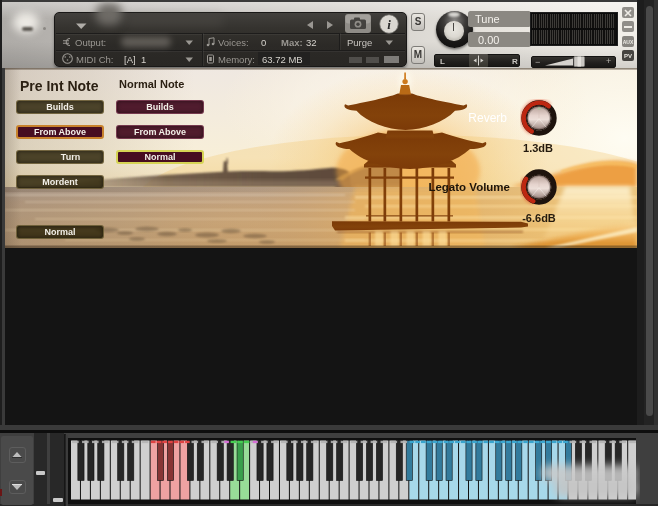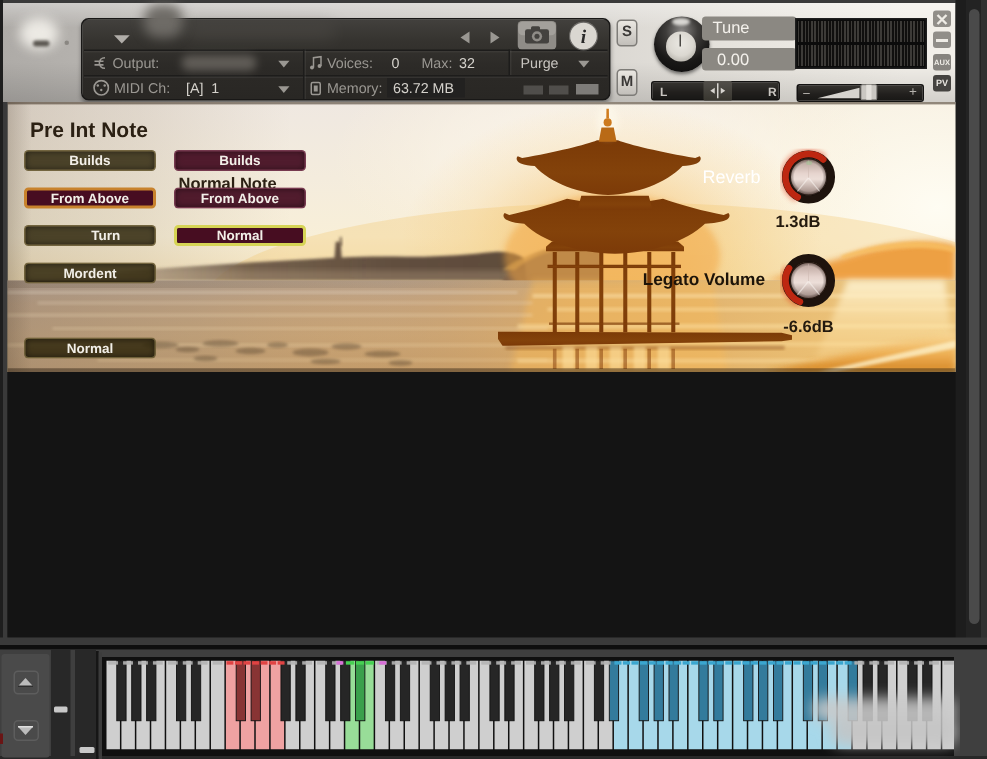--- a/index.html
+++ b/index.html
@@ -93,21 +93,21 @@
 <svg class="abs" style="left:185px;top:40px" width="9" height="6">
     <path d="M0.5,0.5 L8,0.5 L4.2,5 Z" fill="#9a9792"></path>
   </svg>
 <svg style="position:absolute;left:206px;top:37px" width="10" height="10" viewBox="0 0 10 10">
     <path d="M3,8 L3,1.5 L8,0.8 L8,7" stroke="#9a9792" stroke-width="1" fill="none"></path>
     <circle cx="2" cy="8" r="1.3" fill="#9a9792"></circle>
     <circle cx="7" cy="7" r="1.3" fill="#9a9792"></circle>
   </svg>
 <div class="t hdr9" style="left:218px;top:37px;">Voices:</div>
 <div class="t hdrw" style="left:261px;top:37px;">0</div>
-<div class="t hdr9" style="left:281px;top:37px;">Max:</div>
+<div class="t hdr9" style="left:281px;top:37px;font-weight:bold;">Max:</div>
 <div class="t hdrw" style="left:306px;top:37px;">32</div>
 <div class="t" style="left:347px;top:37px;font-size:9.5px;color:#c8c5c0;">Purge</div>
 <svg class="abs" style="left:385px;top:40px" width="9" height="6">
     <path d="M0.5,0.5 L8,0.5 L4.2,5 Z" fill="#9a9792"></path>
   </svg>
 
 <svg style="position:absolute;left:62px;top:53px" width="11" height="11" viewBox="0 0 11 11">
     <circle cx="5.5" cy="5.5" r="4.8" fill="none" stroke="#9a9792" stroke-width="1.1"></circle>
     <circle cx="3.2" cy="4" r="0.8" fill="#9a9792"></circle>
     <circle cx="7.8" cy="4" r="0.8" fill="#9a9792"></circle>
@@ -329,32 +329,32 @@
     <path fill="#d07c1e" d="M399.3,4.5 L400.9,4.5 L401,11 L399.2,11 Z"></path>
     <circle cx="400.1" cy="13.6" r="2.7" fill="#cd7a1e"></circle>
     <path fill="#b96a16" d="M396,17 L404.2,17 L406,26.5 L394.2,26.5 Z"></path>
     <path fill="#5f4c3e" opacity="0.9" d="M218,96 L221.5,96 L221.5,90 L222.8,90 L222.8,96 Z" filter="url(#b1)"></path>
     <rect x="0" y="0" width="16" height="180" fill="url(#lv)"></rect>
     <rect x="0" y="0" width="632" height="1.6" fill="#2a1c0e" opacity="0.5"></rect>
     <rect x="0" y="177.5" width="632" height="2.5" fill="#1a0e04" opacity="0.4"></rect>
   </svg>
 
 <div class="t" style="left:20px;top:77.5px;font-size:14px;font-weight:bold;color:#2b2013;">Pre Int Note</div>
-<div class="t" style="left:119px;top:77.5px;font-size:11px;font-weight:bold;color:#2b2013;margin-top:39px;">Normal Note</div>
+<div class="t" style="left:119px;top:77.5px;font-size:11px;font-weight:bold;color:#2b2013;">Normal Note</div>
 <div class="btn bl" style="left:16px;top:100px;">Builds</div>
 <div class="btn bls" style="left:16px;top:125px;">From Above</div>
 <div class="btn bl" style="left:16px;top:150px;padding-left:21px;">Turn</div>
 <div class="btn bl" style="left:16px;top:175px;">Mordent</div>
 <div class="btn bl" style="left:16px;top:225px;">Normal</div>
 <div class="btn br" style="left:116px;top:100px;">Builds</div>
 <div class="btn br" style="left:116px;top:125px;">From Above</div>
 <div class="btn brs" style="left:116px;top:150px;">Normal</div>
 
 <div class="t" style="left:445px;top:111px;width:62px;text-align:right;font-size:12px;font-weight:normal;color:#ffffff;">Reverb</div>
-<div class="t" style="left:517px;top:141.5px;width:42px;text-align:left;font-size:11px;font-weight:bold;color:#241a0e;">1.3dB</div>
+<div class="t" style="left:517px;top:141.5px;width:42px;text-align:center;font-size:11px;font-weight:bold;color:#241a0e;">1.3dB</div>
 <div class="t" style="left:408px;top:180.5px;width:102px;text-align:right;font-size:11.5px;font-weight:bold;color:#1d1409;">Legato Volume</div>
 <div class="t" style="left:516px;top:212px;width:46px;text-align:center;font-size:11px;font-weight:bold;color:#241a0e;">-6.6dB</div>
 <svg style="position:absolute;left:520px;top:99px" width="38" height="38" viewBox="0 0 38 38">
     <defs>
       <linearGradient id="cone520" x1="0" y1="0" x2="0" y2="1">
         <stop offset="0" stop-color="#b49d95"></stop>
         <stop offset="0.4" stop-color="#e6d4ce"></stop>
         <stop offset="0.56" stop-color="#ecded8"></stop>
         <stop offset="1" stop-color="#97817a"></stop>
       </linearGradient>

